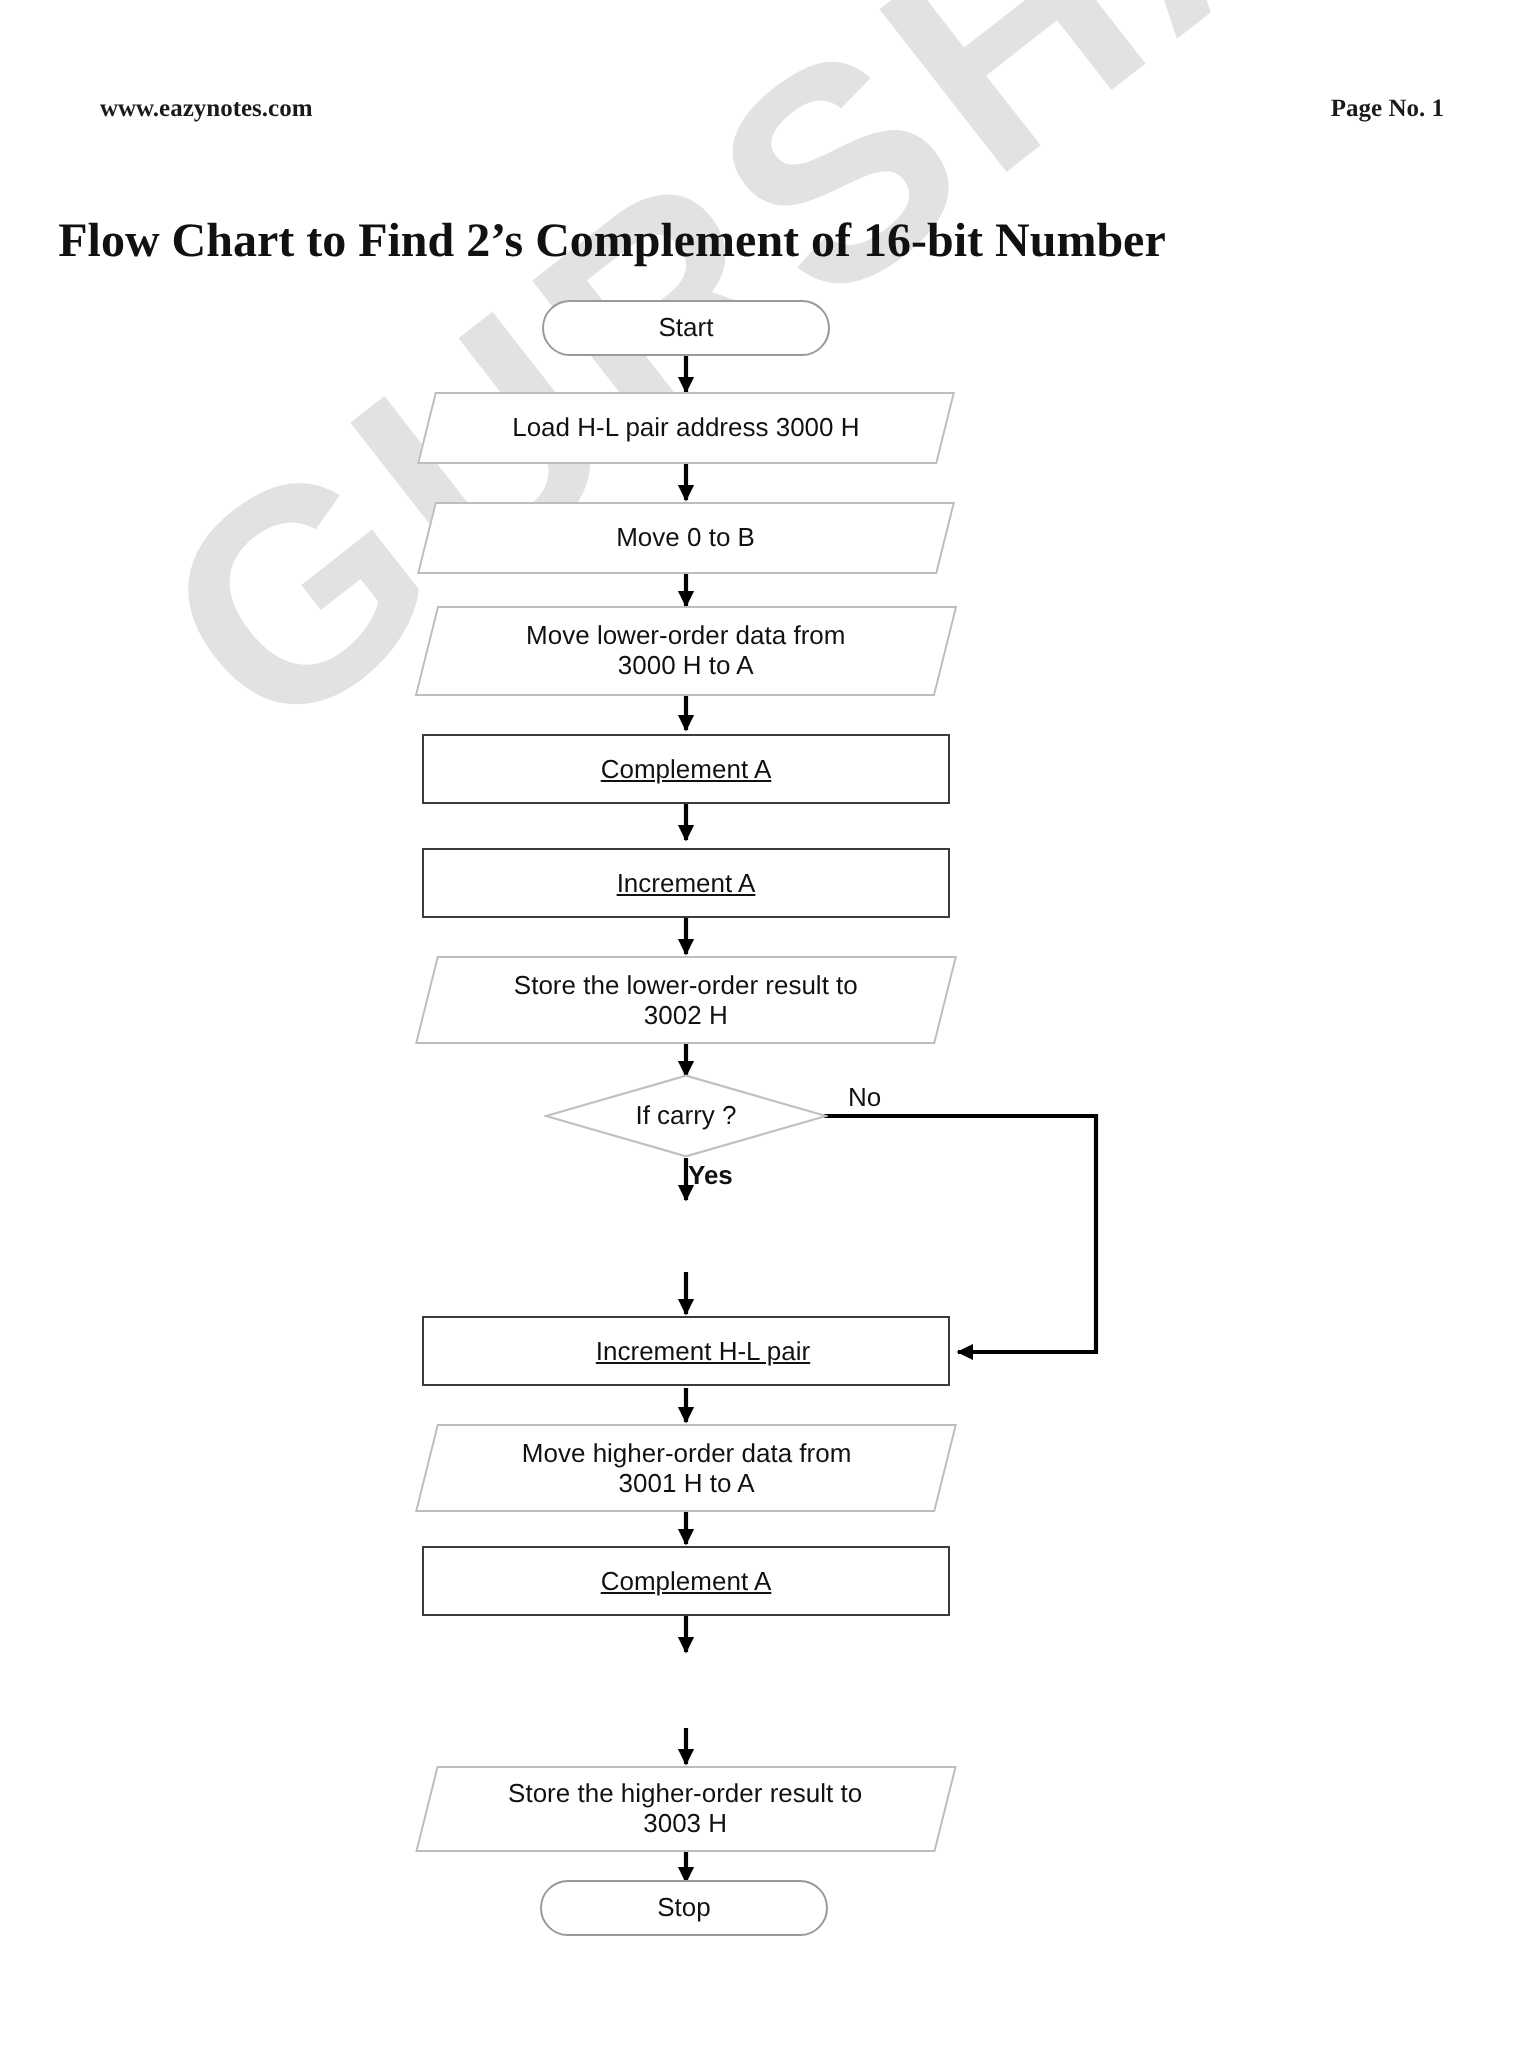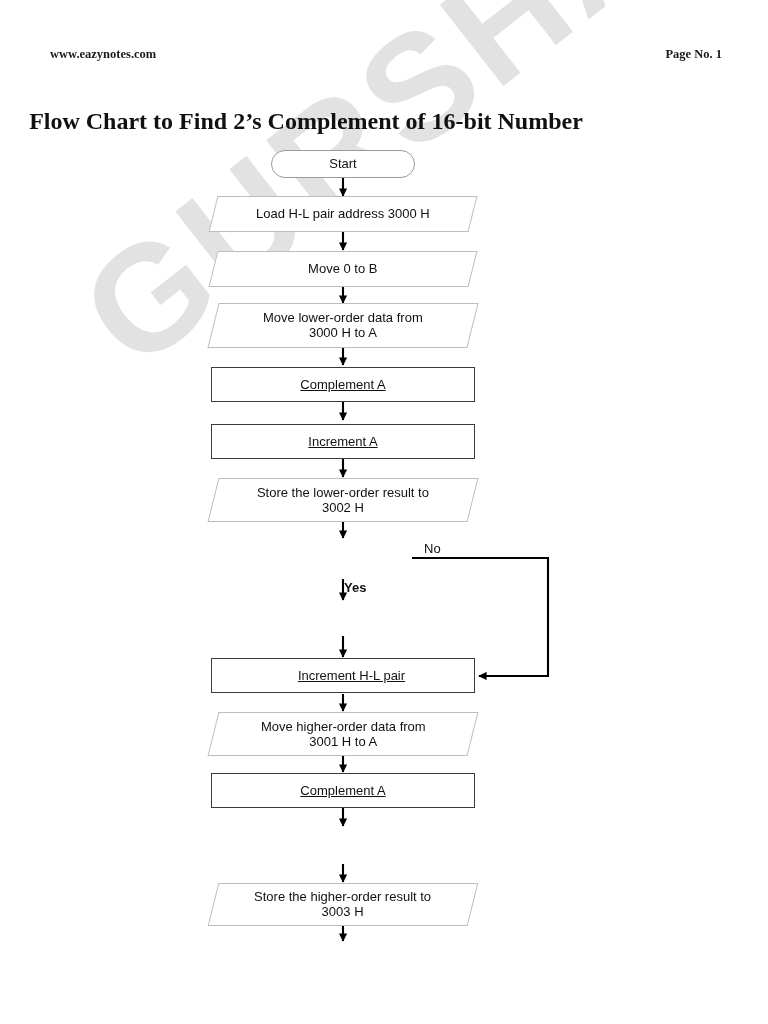--- a/index.html
+++ b/index.html
@@ -127,20 +127,26 @@
 
     <div class="node proc" style="left:211px;top:424px;width:264px;">Increment A</div>
 
     <div class="node io" style="left:213px;top:478px;width:260px;height:44px;">
       <span>
         <span>Store the lower-order result to</span><br>
         <span>3002 H</span>
       </span>
     </div>
 
+    <div class="node dec" style="left:272px;top:537px;">
+      <svg class="dia" viewBox="0 0 142 42" preserveAspectRatio="none">
+        <polygon points="71,0.8 141,21 71,41.2 1,21" fill="#ffffff" stroke="#c0c0c0" stroke-width="1.1"></polygon>
+      </svg>
+      <div class="lbl">If carry ?</div>
+    </div>
 
     <div class="branchlbl" style="left:424px;top:541px;">No</div>
     <div class="branchlbl" style="left:344px;top:580px;font-weight:bold;">Yes</div>
 
 
     <div class="node proc" style="left:211px;top:658px;width:264px;padding-left:17px;">Increment H-L pair</div>
 
     <div class="node io" style="left:213px;top:712px;width:260px;height:44px;">
       <span>
         <span>Move higher-order data from</span><br>
@@ -151,15 +157,16 @@
     <div class="node proc" style="left:211px;top:773px;width:264px;">Complement A</div>
 
 
     <div class="node io" style="left:213px;top:883px;width:260px;height:43px;">
       <span>
         <span>Store the higher-order result to</span><br>
         <span>3003 H</span>
       </span>
     </div>
 
+    <div class="node term" style="left:270px;top:940px;width:144px;">Stop</div>
 
   </div>
 </div>
 
 </body></html>

